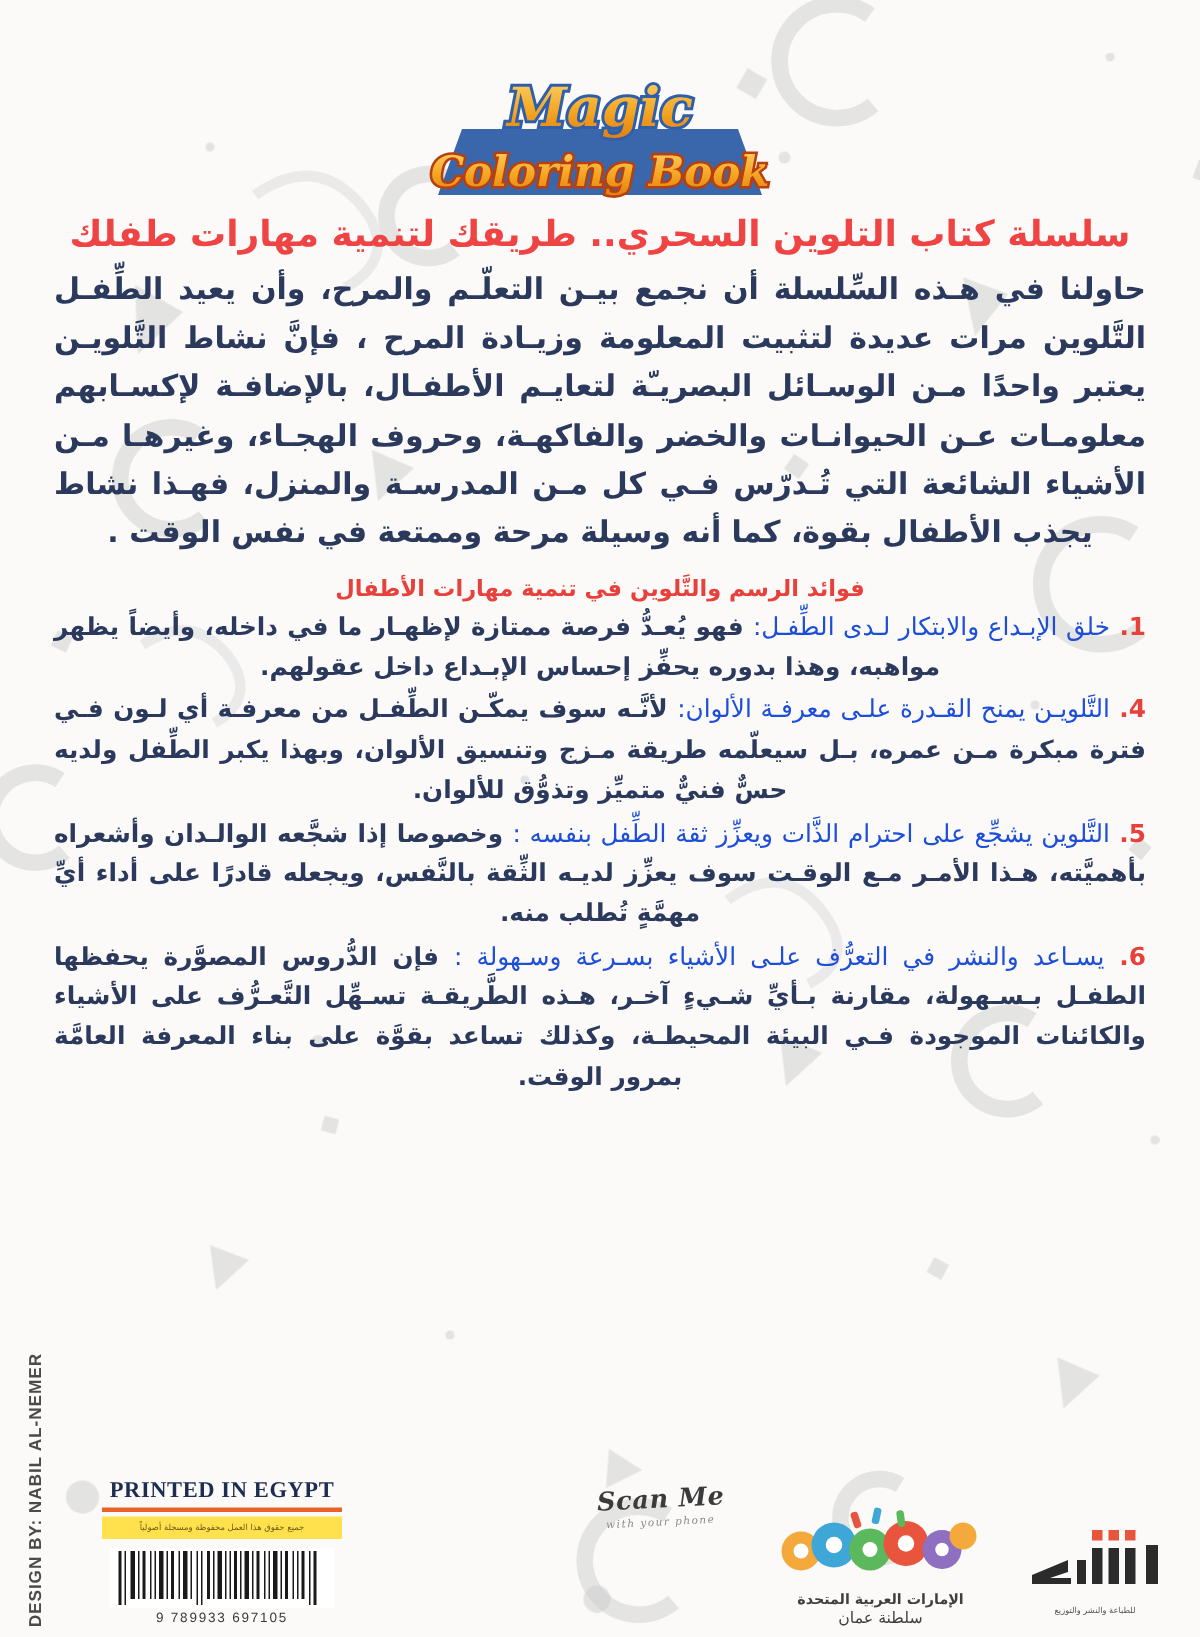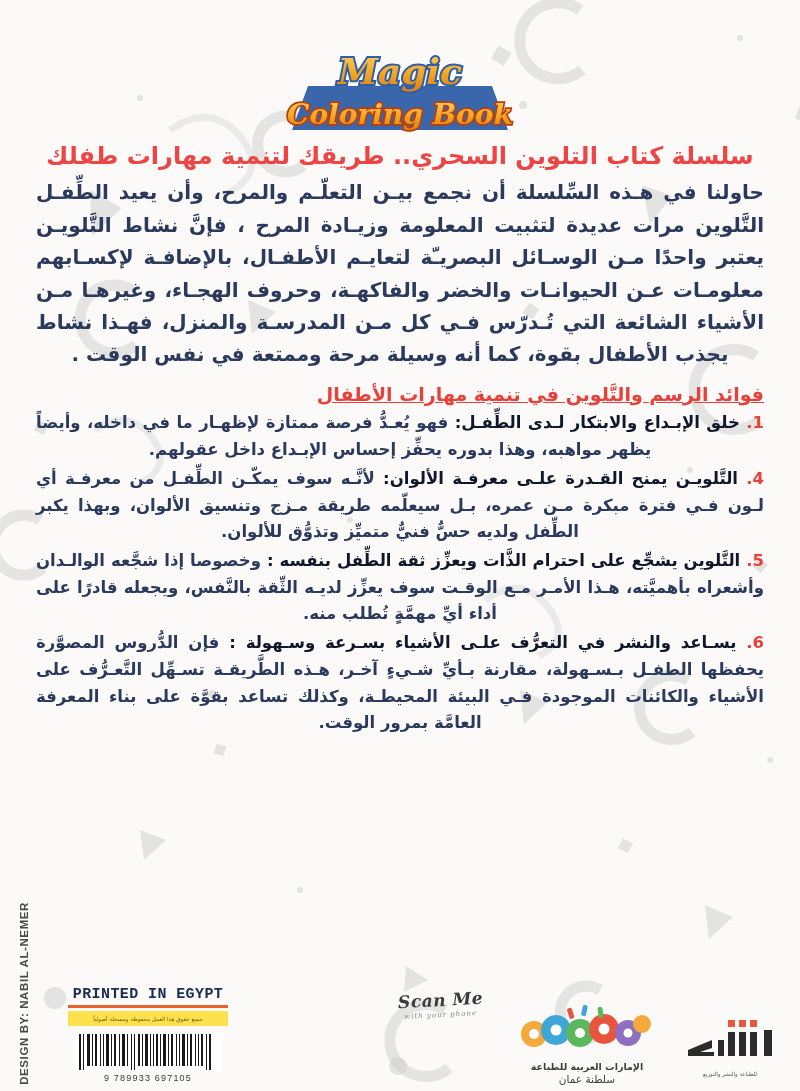--- a/index.html
+++ b/index.html
@@ -36,24 +36,24 @@
     font-weight:bold;
     font-size:24px;
     text-align:center;
     margin:0 0 4px 0;
     letter-spacing:-.2px;
     line-height:1.35;
   }
   .heading2{
     color:#e8413c;
     font-weight:bold;
-    font-size:19px;
+    font-size:15px;
+    text-align:center;
     margin:11px 0 3px 0;
     line-height:1.35;
-    text-decoration:underline;
   }
   .para{
     color:#2b3a5c;
     font-weight:bold;
     font-size:20px;
     line-height:1.62;
     margin:0 0 5px 0;
     text-align:justify;
     text-align-last:center;
   }
@@ -70,22 +70,22 @@
     margin:0 0 2px 0;
     text-align:justify;
     text-align-last:center;
     position:relative;
   }
   .num{
     color:#e8413c;
     font-weight:bold;
   }
   .lead{
-    color:#0f172a;
-    font-weight:bold;
+    color:#1d4ed8;
+    font-weight:normal;
   }
 
   
   .footer{position:absolute;left:0;right:0;bottom:0;height:150px;z-index:5;}
 
   .design-by{
     position:absolute;left:18px;bottom:6px;
     writing-mode:vertical-rl;
     transform:rotate(180deg);
     font-size:11.5px;font-weight:bold;
@@ -94,21 +94,21 @@
     font-family:"Liberation Sans",sans-serif;
     direction:ltr;
     white-space:nowrap;
   }
 
   .egypt-block{
     position:absolute;left:68px;bottom:8px;width:160px;
     direction:ltr;text-align:center;
   }
   .egypt-title{
-    font-family:Liberation Mono, monospace;
+    font-family:Liberation Serif, serif;
     font-weight:bold;font-size:15px;
     color:#1c2d4f;letter-spacing:.4px;
     margin-bottom:2px;
   }
   .egypt-rule{height:3px;background:#e8622a;margin:0 0 3px 0;}
   .yellow-band{
     background:#ffe14d;
     height:15px;
     display:flex;align-items:center;justify-content:center;
     font-size:5.6px;color:#6b5a16;direction:rtl;
@@ -314,21 +314,21 @@
         <circle cx="130" cy="24" r="9" fill="#F4A93C"></circle>
         <circle cx="22" cy="34" r="5" fill="#fff"></circle>
         <circle cx="44" cy="30" r="5.5" fill="#fff"></circle>
         <circle cx="68" cy="33" r="5" fill="#fff"></circle>
         <circle cx="92" cy="29" r="5.5" fill="#fff"></circle>
         <circle cx="116" cy="33" r="4.5" fill="#fff"></circle>
         <rect x="56" y="8" width="5" height="11" rx="2" fill="#E8553C" transform="rotate(-18 58 13)"></rect>
         <rect x="70" y="5" width="5" height="11" rx="2" fill="#3EA7D8" transform="rotate(12 72 10)"></rect>
         <rect x="86" y="7" width="5" height="11" rx="2" fill="#5CB85C" transform="rotate(-8 88 12)"></rect>
       </svg>
-      <div class="pub-sub1">الإمارات العربية للطباعة</div>
+      <div class="pub-sub1">الإمارات العربية المتحدة</div>
       <div class="pub-sub2">سلطنة عمان</div>
     </div>
 
     <div class="press-logo">
       <svg width="96" height="48" viewBox="0 0 96 48" xmlns="http://www.w3.org/2000/svg">
         <rect x="46" y="2" width="7" height="7" fill="#E8553C"></rect>
         <rect x="57" y="2" width="7" height="7" fill="#E8553C"></rect>
         <rect x="68" y="2" width="7" height="7" fill="#E8553C"></rect>
         <rect x="82" y="12" width="8" height="26" fill="#2b2b2b"></rect>
         <rect x="68" y="14" width="7" height="24" fill="#2b2b2b"></rect>

